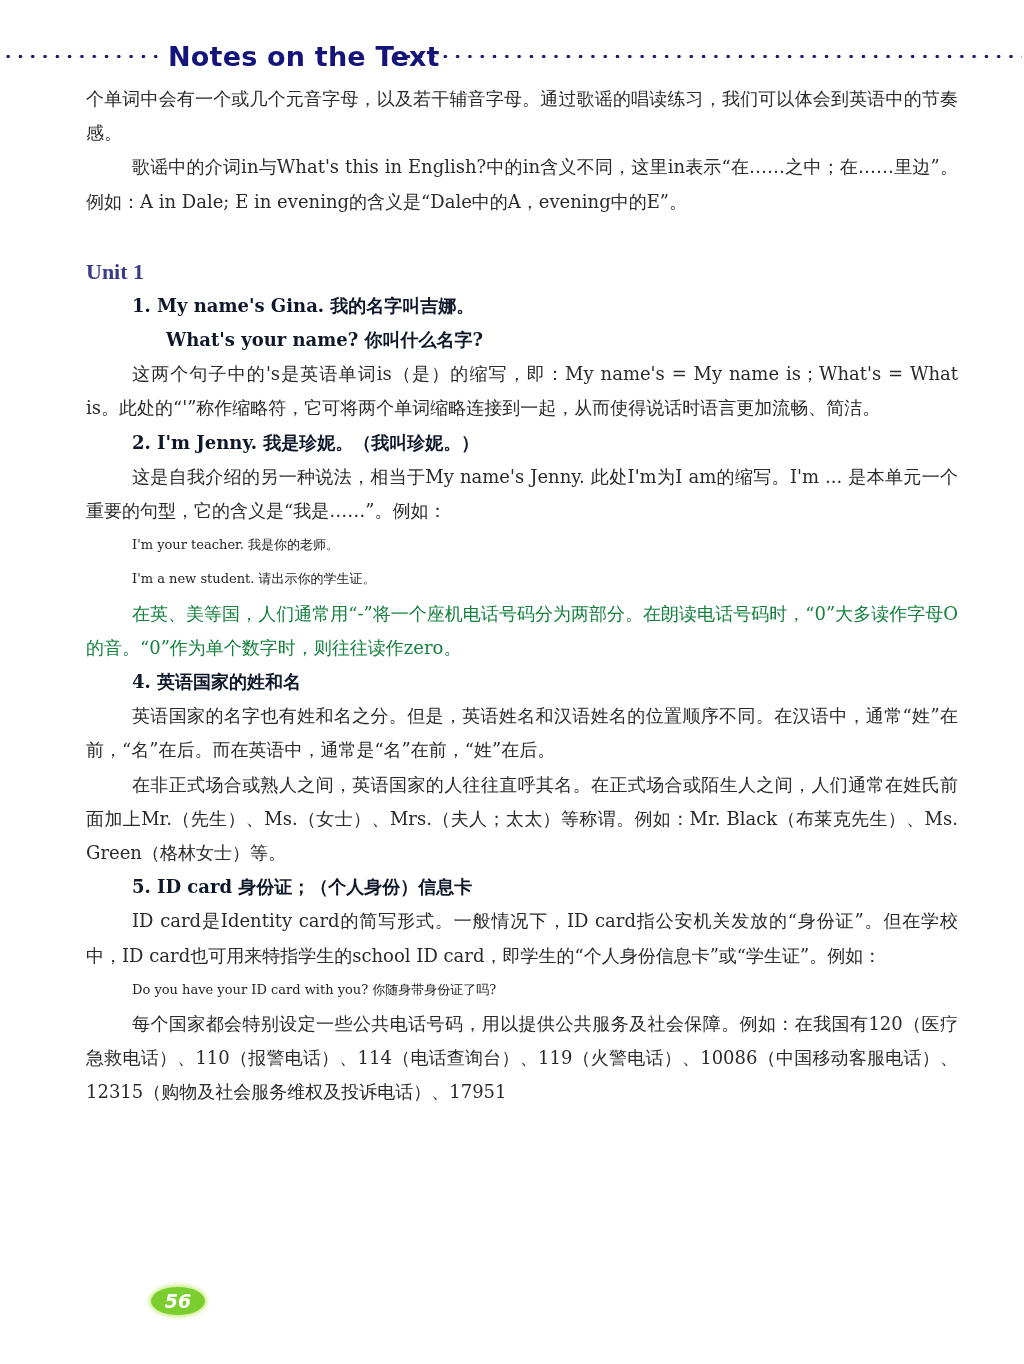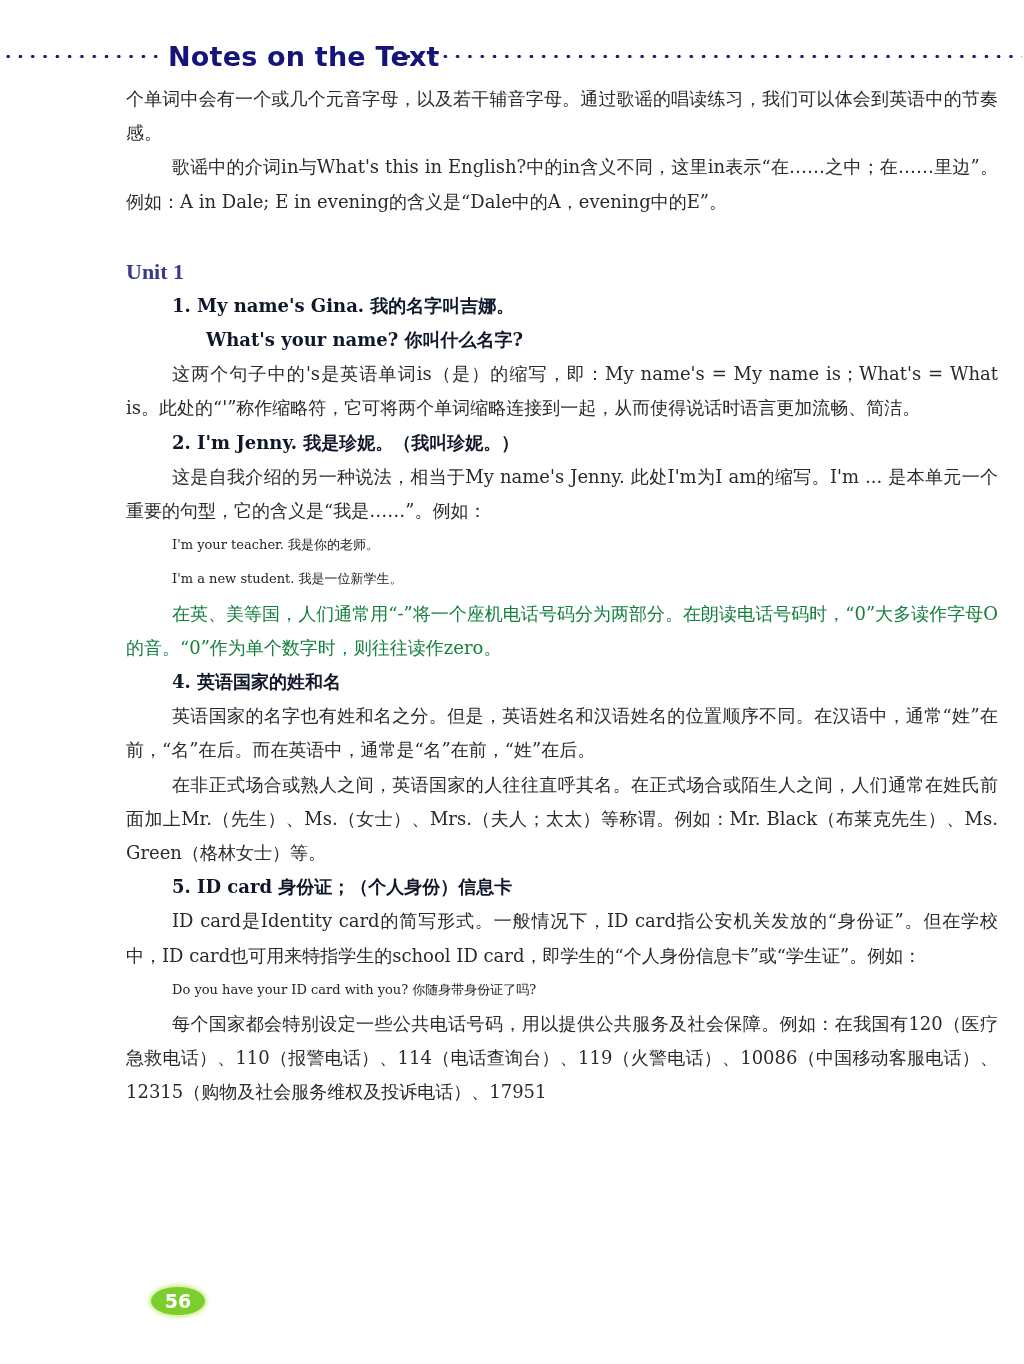--- a/index.html
+++ b/index.html
@@ -6,32 +6,32 @@
   body { width:1024px; height:1364px; position:relative; overflow:hidden;
          font-family:"DejaVu Serif","Liberation Serif",serif; color:#222; }
   .header { position:absolute; left:0; top:40px; width:1024px; height:30px; }
   .dots { position:absolute; top:14px; height:4px;
           background-image: radial-gradient(circle, #1a1a6e 1.7px, transparent 2px);
           background-size:12.3px 5px; background-repeat:repeat-x; }
   .dots.left { left:2px; width:160px; }
   .dots.right { left:390px; width:632px; }
   .header-title { position:absolute; left:168px; top:1px; font-family:"DejaVu Sans","Liberation Sans",sans-serif;
                   font-weight:bold; font-size:27px; color:#14147a; letter-spacing:0.2px; }
-  .content { position:absolute; left:86px; top:82px; width:872px;margin-left:40px; }
+  .content { position:absolute; left:86px; top:82px; width:872px; }
   .p { font-size:18px; line-height:34.2px; margin:0; text-align:justify; text-align-last:left; color:#2a2a2a; }
   .p.indent { text-indent:46px; }
   .ex { font-size:13px; line-height:34.2px; margin:0 0 0 46px; color:#222; }
   .unit { font-family:"Liberation Serif","DejaVu Serif",serif; font-size:22px; font-weight:bold;
           color:#3a3a8a; margin:36px 0 0 0; line-height:34px; }
   .h { font-size:18px; font-weight:bold; line-height:34.2px; margin:0 0 0 46px; color:#0f172a; }
   .h.sub { margin-left:80px; }
   .faded { color:#15803d; }
   .page-num { position:absolute; left:151px; top:1287px; width:54px; height:28px; border-radius:50%;
               background:#7ccd2e; box-shadow:0 0 4px 2px #c8ee84; color:#fff; font-family:"DejaVu Sans","Liberation Sans",sans-serif;
-              font-weight:bold; font-size:19px; text-align:center; line-height:28px; }
+              font-weight:bold; font-size:19px; text-align:center; line-height:28px;font-style:italic; }
 </style>
 </head>
 <body>
 
 <div class="header">
   <div class="dots left"></div>
   <div class="header-title">Notes on the Text</div>
   <div class="dots right"></div>
 </div>
 
@@ -41,21 +41,21 @@
 
   <div class="unit">Unit 1</div>
 
   <div class="h">1.  My name's Gina. 我的名字叫吉娜。</div>
   <div class="h sub">What's your name?  你叫什么名字?</div>
   <p class="p indent">这两个句子中的's是英语单词is（是）的缩写，即：My name's = My name is；What's = What is。此处的“'”称作缩略符，它可将两个单词缩略连接到一起，从而使得说话时语言更加流畅、简洁。</p>
 
   <div class="h">2.  I'm Jenny. 我是珍妮。（我叫珍妮。）</div>
   <p class="p indent">这是自我介绍的另一种说法，相当于My name's Jenny. 此处I'm为I am的缩写。I'm ... 是本单元一个重要的句型，它的含义是“我是……”。例如：</p>
   <p class="ex">I'm your teacher. 我是你的老师。</p>
-  <p class="ex">I'm a new student. 我是一位新学生。</p>
+  <p class="ex">I'm a new student. 请出示你的学生证。</p>
 
   <p class="p indent faded">在英、美等国，人们通常用“-”将一个座机电话号码分为两部分。在朗读电话号码时，“0”大多读作字母O的音。“0”作为单个数字时，则往往读作zero。</p>
 
   <div class="h">4.  英语国家的姓和名</div>
   <p class="p indent">英语国家的名字也有姓和名之分。但是，英语姓名和汉语姓名的位置顺序不同。在汉语中，通常“姓”在前，“名”在后。而在英语中，通常是“名”在前，“姓”在后。</p>
   <p class="p indent">在非正式场合或熟人之间，英语国家的人往往直呼其名。在正式场合或陌生人之间，人们通常在姓氏前面加上Mr.（先生）、Ms.（女士）、Mrs.（夫人；太太）等称谓。例如：Mr. Black（布莱克先生）、Ms. Green（格林女士）等。</p>
 
   <div class="h">5.  ID card  身份证；（个人身份）信息卡</div>
   <p class="p indent">ID card是Identity card的简写形式。一般情况下，ID card指公安机关发放的“身份证”。但在学校中，ID card也可用来特指学生的school ID card，即学生的“个人身份信息卡”或“学生证”。例如：</p>
   <p class="ex">Do you have your ID card with you? 你随身带身份证了吗?</p>

